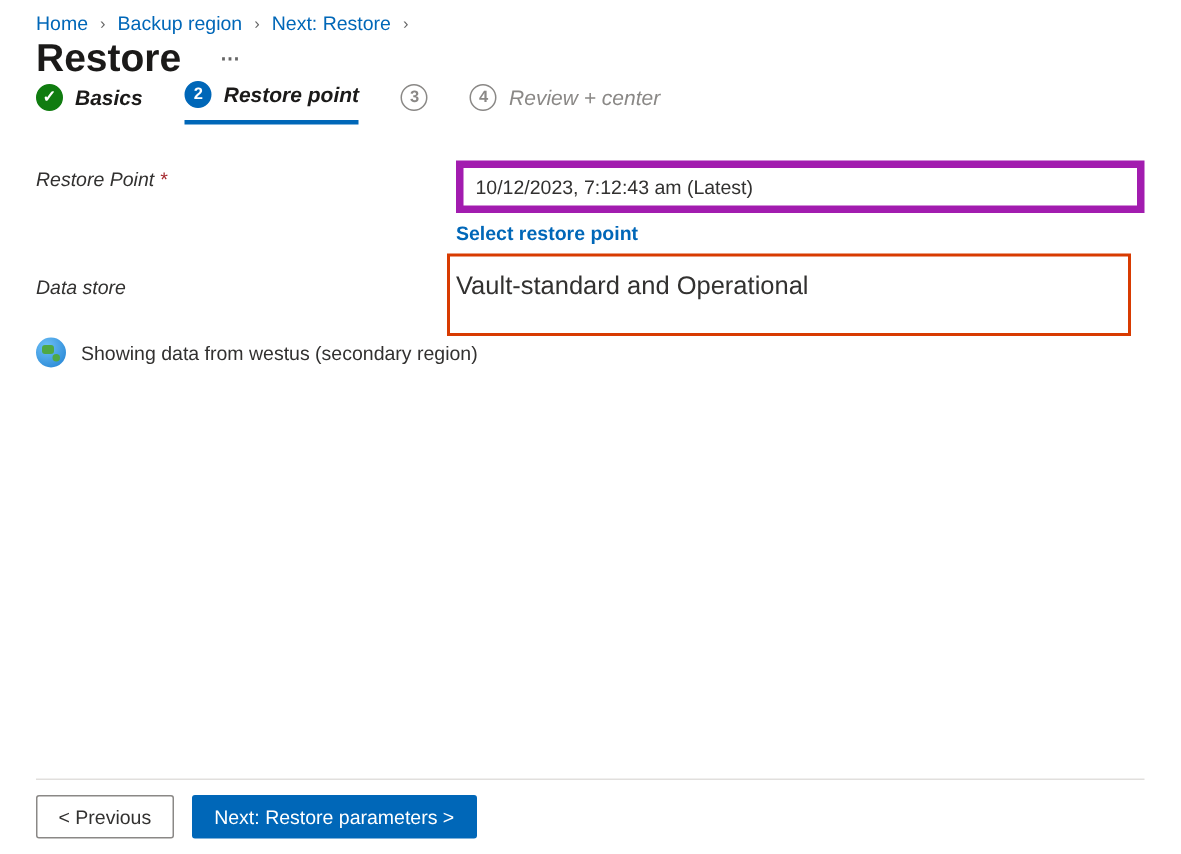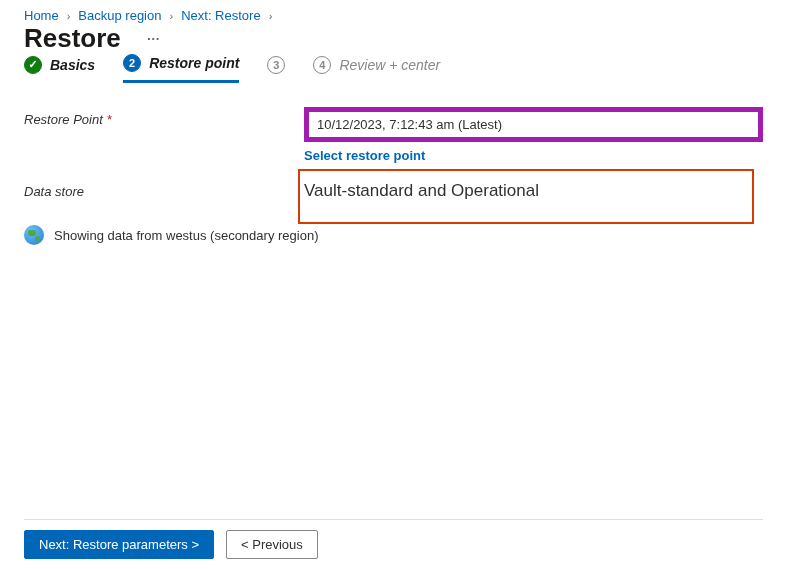--- a/index.html
+++ b/index.html
@@ -176,15 +176,15 @@
   <div class="form-label">Data store</div>
   <div class="form-value plain-value">Vault-standard and Operational</div>
 </div>
 
 <div class="region-row">
   <span class="globe"></span>
   <span class="region-text">Showing data from westus (secondary region)</span>
 </div>
 
 <div class="footer">
+  <button class="btn btn-secondary">&lt; Previous</button>
   <button class="btn btn-primary">Next: Restore parameters &gt;</button>
-  <button class="btn btn-secondary">&lt; Previous</button>
 </div>
 
 </body></html>

